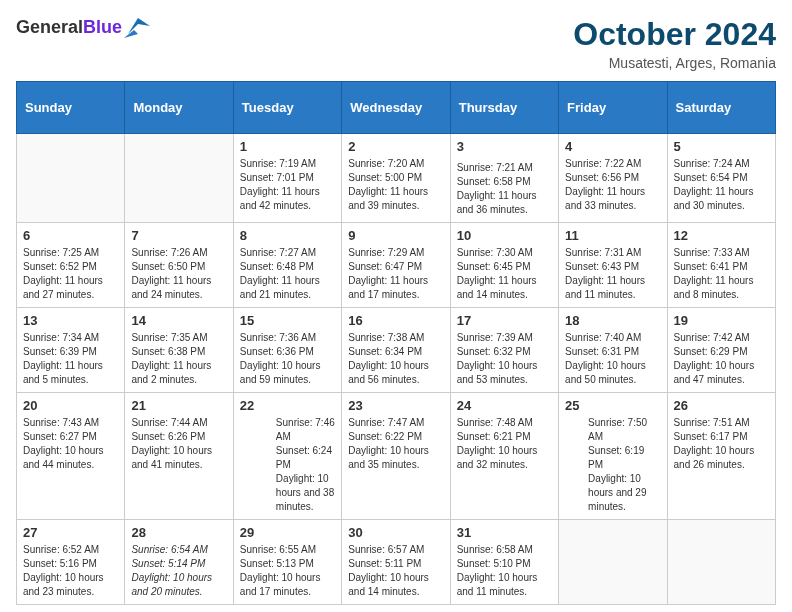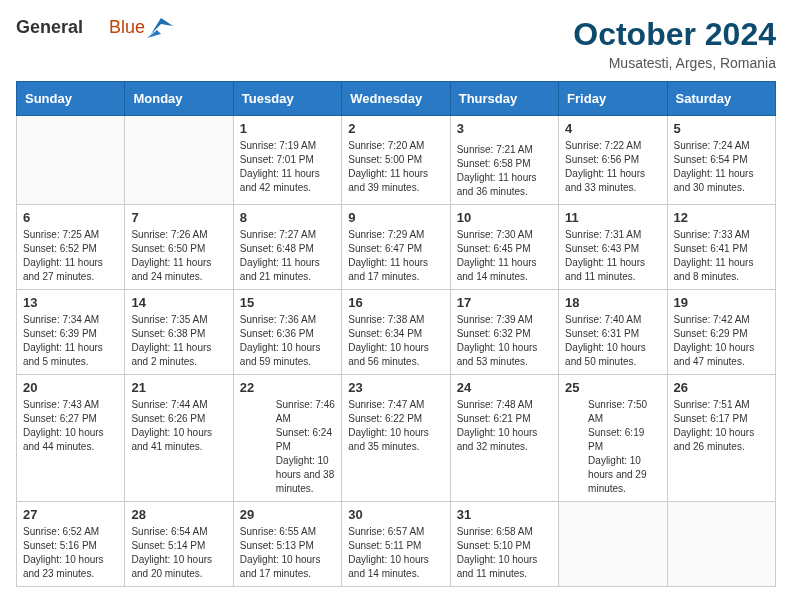--- a/index.html
+++ b/index.html
@@ -32,21 +32,21 @@
     .calendar {
       width: 100%;
       border-collapse: collapse;
       border: 1px solid #ccc;
     }
     .calendar th {
       background-color: #2979c5;
       color: #fff;
       font-size: 13px;
       font-weight: bold;
-      padding: 9px 8px;
+      padding: 18px 8px;
       border: 1px solid #1a5fa0;
       text-align: left;
     }
     .calendar td {
       border: 1px solid #ccc;
       vertical-align: top;
       padding: 5px 6px;
       width: 108px;
       min-height: 80px;
     }
@@ -74,21 +74,21 @@
       align-items: center;
     }
   </style>
 </head>
 <body>
 
 <div class="header-section">
   <div class="logo-wrapper">
     <div class="logo-line1">
       <div>
-        <span style="font-size:18px;font-weight:bold;color:#333;">General</span><span style="font-size:18px;font-weight:normal;color:#c2410c;padding-left:26px;">Blue</span>
+        <span style="font-size:18px;font-weight:bold;color:#333;">General</span><span style="font-size:18px;font-weight:bold;color:#6d28d9;">Blue</span>
       </div>
 
       <svg width="26" height="22" viewBox="0 0 26 22" style="margin-left:2px;">
         <polygon points="4,18 14,2 26,10 14,8" fill="#1a6faf"></polygon>
         <polygon points="0,22 10,14 14,18" fill="#2979c5"></polygon>
       </svg>
     </div>
   </div>
   <div class="title-section">
     <div class="month-title">October 2024</div>
@@ -277,21 +277,21 @@
       </tr>
       <tr>
         <td>
           <div class="day-num">27</div>
           <div class="day-info" style="white-space: pre-line;">Sunrise: 6:52 AM
 Sunset: 5:16 PM
 Daylight: 10 hours and 23 minutes.</div>
         </td>
         <td>
           <div class="day-num">28</div>
-          <div class="day-info" style="white-space: pre-line;">Sunrise: 6:54 AM
+          <div class="day-info" style="white-space: pre-line; font-style: italic;">Sunrise: 6:54 AM
 Sunset: 5:14 PM
 Daylight: 10 hours and 20 minutes.</div>
         </td>
         <td>
           <div class="day-num">29</div>
           <div class="day-info" style="white-space: pre-line;">Sunrise: 6:55 AM
 Sunset: 5:13 PM
 Daylight: 10 hours and 17 minutes.</div>
         </td>
         <td>

